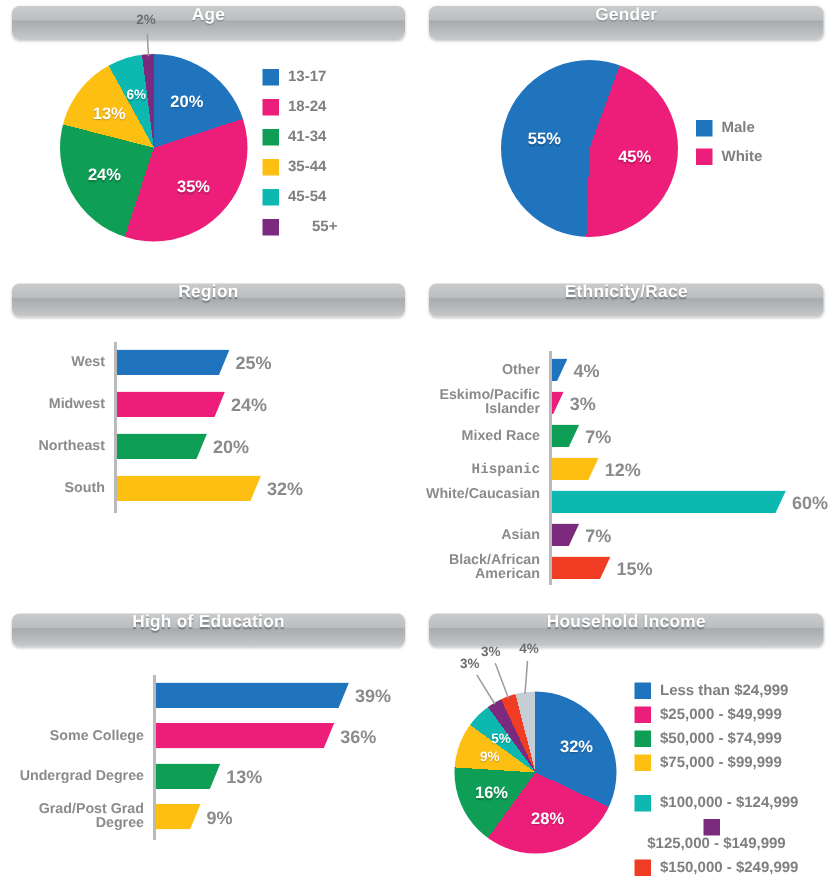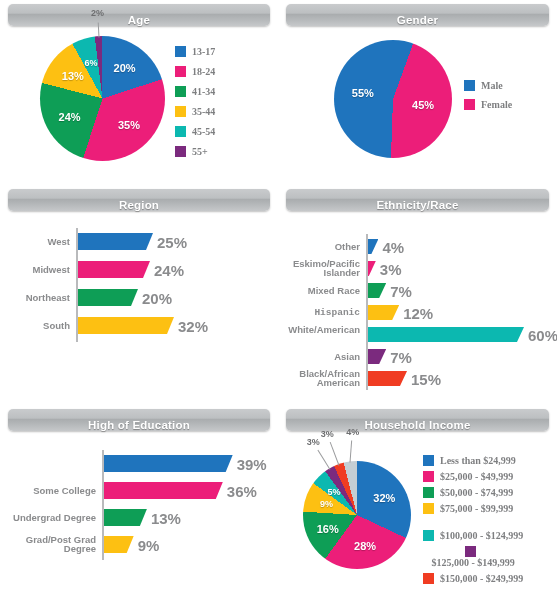--- a/index.html
+++ b/index.html
@@ -12,56 +12,56 @@
     display:grid;grid-template-columns:278px 279px;
     grid-template-rows:185px 220px 184px;
     width:557px;height:589px;
   }
   .panel{position:relative;overflow:hidden;}
   .hdr{
     position:absolute;left:8px;right:8px;top:4px;height:22px;
     border-radius:5px;
     background:linear-gradient(to bottom,#c9cbcd 0%,#bcbfc1 42%,#a9acae 46%,#b5b8ba 70%,#c6c8ca 100%);
     box-shadow:0 1px 2px rgba(0,0,0,.25);
-    display:flex;align-items:flex-end;justify-content:center;
+    display:flex;align-items:flex-start;justify-content:center;
   }
   .hdr span{
     color:#ffffff;font-size:11.5px;font-weight:bold;letter-spacing:.2px;
     text-shadow:0 1px 1px rgba(0,0,0,.35);
   }
   .body{position:absolute;left:0;right:0;top:28px;bottom:0;}
 
   
   .pieWrap{position:absolute;}
   .pie{border-radius:50%;position:absolute;left:0;top:0;}
   .plabel{
     position:absolute;color:#fff;font-size:11px;font-weight:bold;
     transform:translate(-50%,-50%);white-space:nowrap;
     text-shadow:0 1px 1px rgba(0,0,0,.25);
   }
   .plabel.dark{color:#6d6e70;text-shadow:none;}
   .leader{position:absolute;background:#9a9b9d;height:1px;transform-origin:0 50%;}
 
   
   .legend{position:absolute;}
-  .lrow{display:flex;align-items:center;margin-bottom:5px;font-family:Liberation Serif, serif;}
+  .lrow{display:flex;align-items:center;margin-bottom:5px;}
   .sw{width:11px;height:11px;margin-right:6px;flex:none;}
   .ltxt{color:#7e7f81;font-size:10px;font-weight:bold;white-space:nowrap;}
 
   
   .barchart{position:absolute;}
   .axis{position:absolute;width:2px;background:#b9babc;}
   .blabel{
     position:absolute;text-align:right;color:#8a8b8d;
     font-size:9.5px;font-weight:bold;line-height:1.05;
     text-shadow:0 1px 0 rgba(255,255,255,.9);
   }
   .bar{position:absolute;height:17px;}
   .bval{
-    position:absolute;color:#8a8b8d;font-size:15px;font-weight:bold;
+    position:absolute;color:#8a8b8d;font-size:12px;font-weight:bold;
     transform:translateY(-50%);white-space:nowrap;
   }
 </style>
 </head>
 <body>
 
 <div class="grid">
 
   <div class="panel">
     <div class="hdr">
@@ -92,21 +92,21 @@
             <span class="ltxt">41-34</span>
           </div>
           <div class="lrow" style="margin-bottom: 9px;">
             <span class="sw" style="background: rgb(253, 192, 18);"></span>
             <span class="ltxt">35-44</span>
           </div>
           <div class="lrow" style="margin-bottom: 9px;">
             <span class="sw" style="background: rgb(12, 184, 176);"></span>
             <span class="ltxt">45-54</span>
           </div>
-          <div class="lrow" style="margin-bottom: 19px;">
+          <div class="lrow" style="margin-bottom: 19px; gap: 16px;">
             <span class="sw" style="background: rgb(123, 42, 126);"></span>
             <span class="ltxt">55+</span>
           </div>
         </div>
     </div>
   </div>
 
   <div class="panel">
     <div class="hdr">
       <span>Gender</span>
@@ -117,21 +117,21 @@
           <div class="plabel" style="left: 28.8837px; top: 53.146px;">55%</div>
           <div class="plabel" style="left: 89.1163px; top: 64.854px;">45%</div>
         </div>
       <div class="legend" id="leg-gender" style="left:186px;top:52px;">
           <div class="lrow" style="margin-bottom: 8px;">
             <span class="sw" style="background: rgb(31, 116, 189);"></span>
             <span class="ltxt">Male</span>
           </div>
           <div class="lrow" style="margin-bottom: 8px;">
             <span class="sw" style="background: rgb(236, 30, 121);"></span>
-            <span class="ltxt">Female</span>
+            <span class="ltxt">White</span>
           </div>
         </div>
     </div>
   </div>
 
   <div class="panel">
     <div class="hdr">
       <span>Region</span>
     </div>
     <div class="body">
@@ -165,21 +165,21 @@
           <div class="bval" style="left: 104.4px; top: 29.5px;">4%</div>
           <div class="blabel" style="left: 2px; width: 80px; top: 41.5px;">Eskimo/Pacific Islander</div>
           <div class="bar" style="left: 90px; top: 44px; width: 7.8px; height: 15px; background: rgb(236, 30, 121); clip-path: polygon(0px 0px, 100% 0px, calc(100% - 7px) 100%, 0px 100%);"></div>
           <div class="bval" style="left: 101.8px; top: 51.5px;">3%</div>
           <div class="blabel" style="left: 2px; width: 80px; top: 68.5px;">Mixed Race</div>
           <div class="bar" style="left: 90px; top: 66px; width: 18.2px; height: 15px; background: rgb(14, 158, 86); clip-path: polygon(0px 0px, 100% 0px, calc(100% - 7px) 100%, 0px 100%);"></div>
           <div class="bval" style="left: 112.2px; top: 73.5px;">7%</div>
           <div class="blabel" style="left: 2px; width: 80px; top: 90.5px; font-family: Liberation Mono, monospace;">Hispanic</div>
           <div class="bar" style="left: 90px; top: 88px; width: 31.2px; height: 15px; background: rgb(253, 192, 18); clip-path: polygon(0px 0px, 100% 0px, calc(100% - 7px) 100%, 0px 100%);"></div>
           <div class="bval" style="left: 125.2px; top: 95.5px;">12%</div>
-          <div class="blabel" style="left: 2px; width: 80px; top: 107.5px;">White/American</div>
+          <div class="blabel" style="left: 2px; width: 80px; top: 107.5px;">White/Caucasian</div>
           <div class="bar" style="left: 90px; top: 110px; width: 156px; height: 15px; background: rgb(12, 184, 176); clip-path: polygon(0px 0px, 100% 0px, calc(100% - 7px) 100%, 0px 100%);"></div>
           <div class="bval" style="left: 250px; top: 117.5px;">60%</div>
           <div class="blabel" style="left: 2px; width: 80px; top: 134.5px;">Asian</div>
           <div class="bar" style="left: 90px; top: 132px; width: 18.2px; height: 15px; background: rgb(123, 42, 126); clip-path: polygon(0px 0px, 100% 0px, calc(100% - 7px) 100%, 0px 100%);"></div>
           <div class="bval" style="left: 112.2px; top: 139.5px;">7%</div>
           <div class="blabel" style="left: 2px; width: 80px; top: 151.5px;">Black/African American</div>
           <div class="bar" style="left: 90px; top: 154px; width: 39px; height: 15px; background: rgb(240, 60, 34); clip-path: polygon(0px 0px, 100% 0px, calc(100% - 7px) 100%, 0px 100%);"></div>
           <div class="bval" style="left: 133px; top: 161.5px;">15%</div>
         </div>
     </div>

